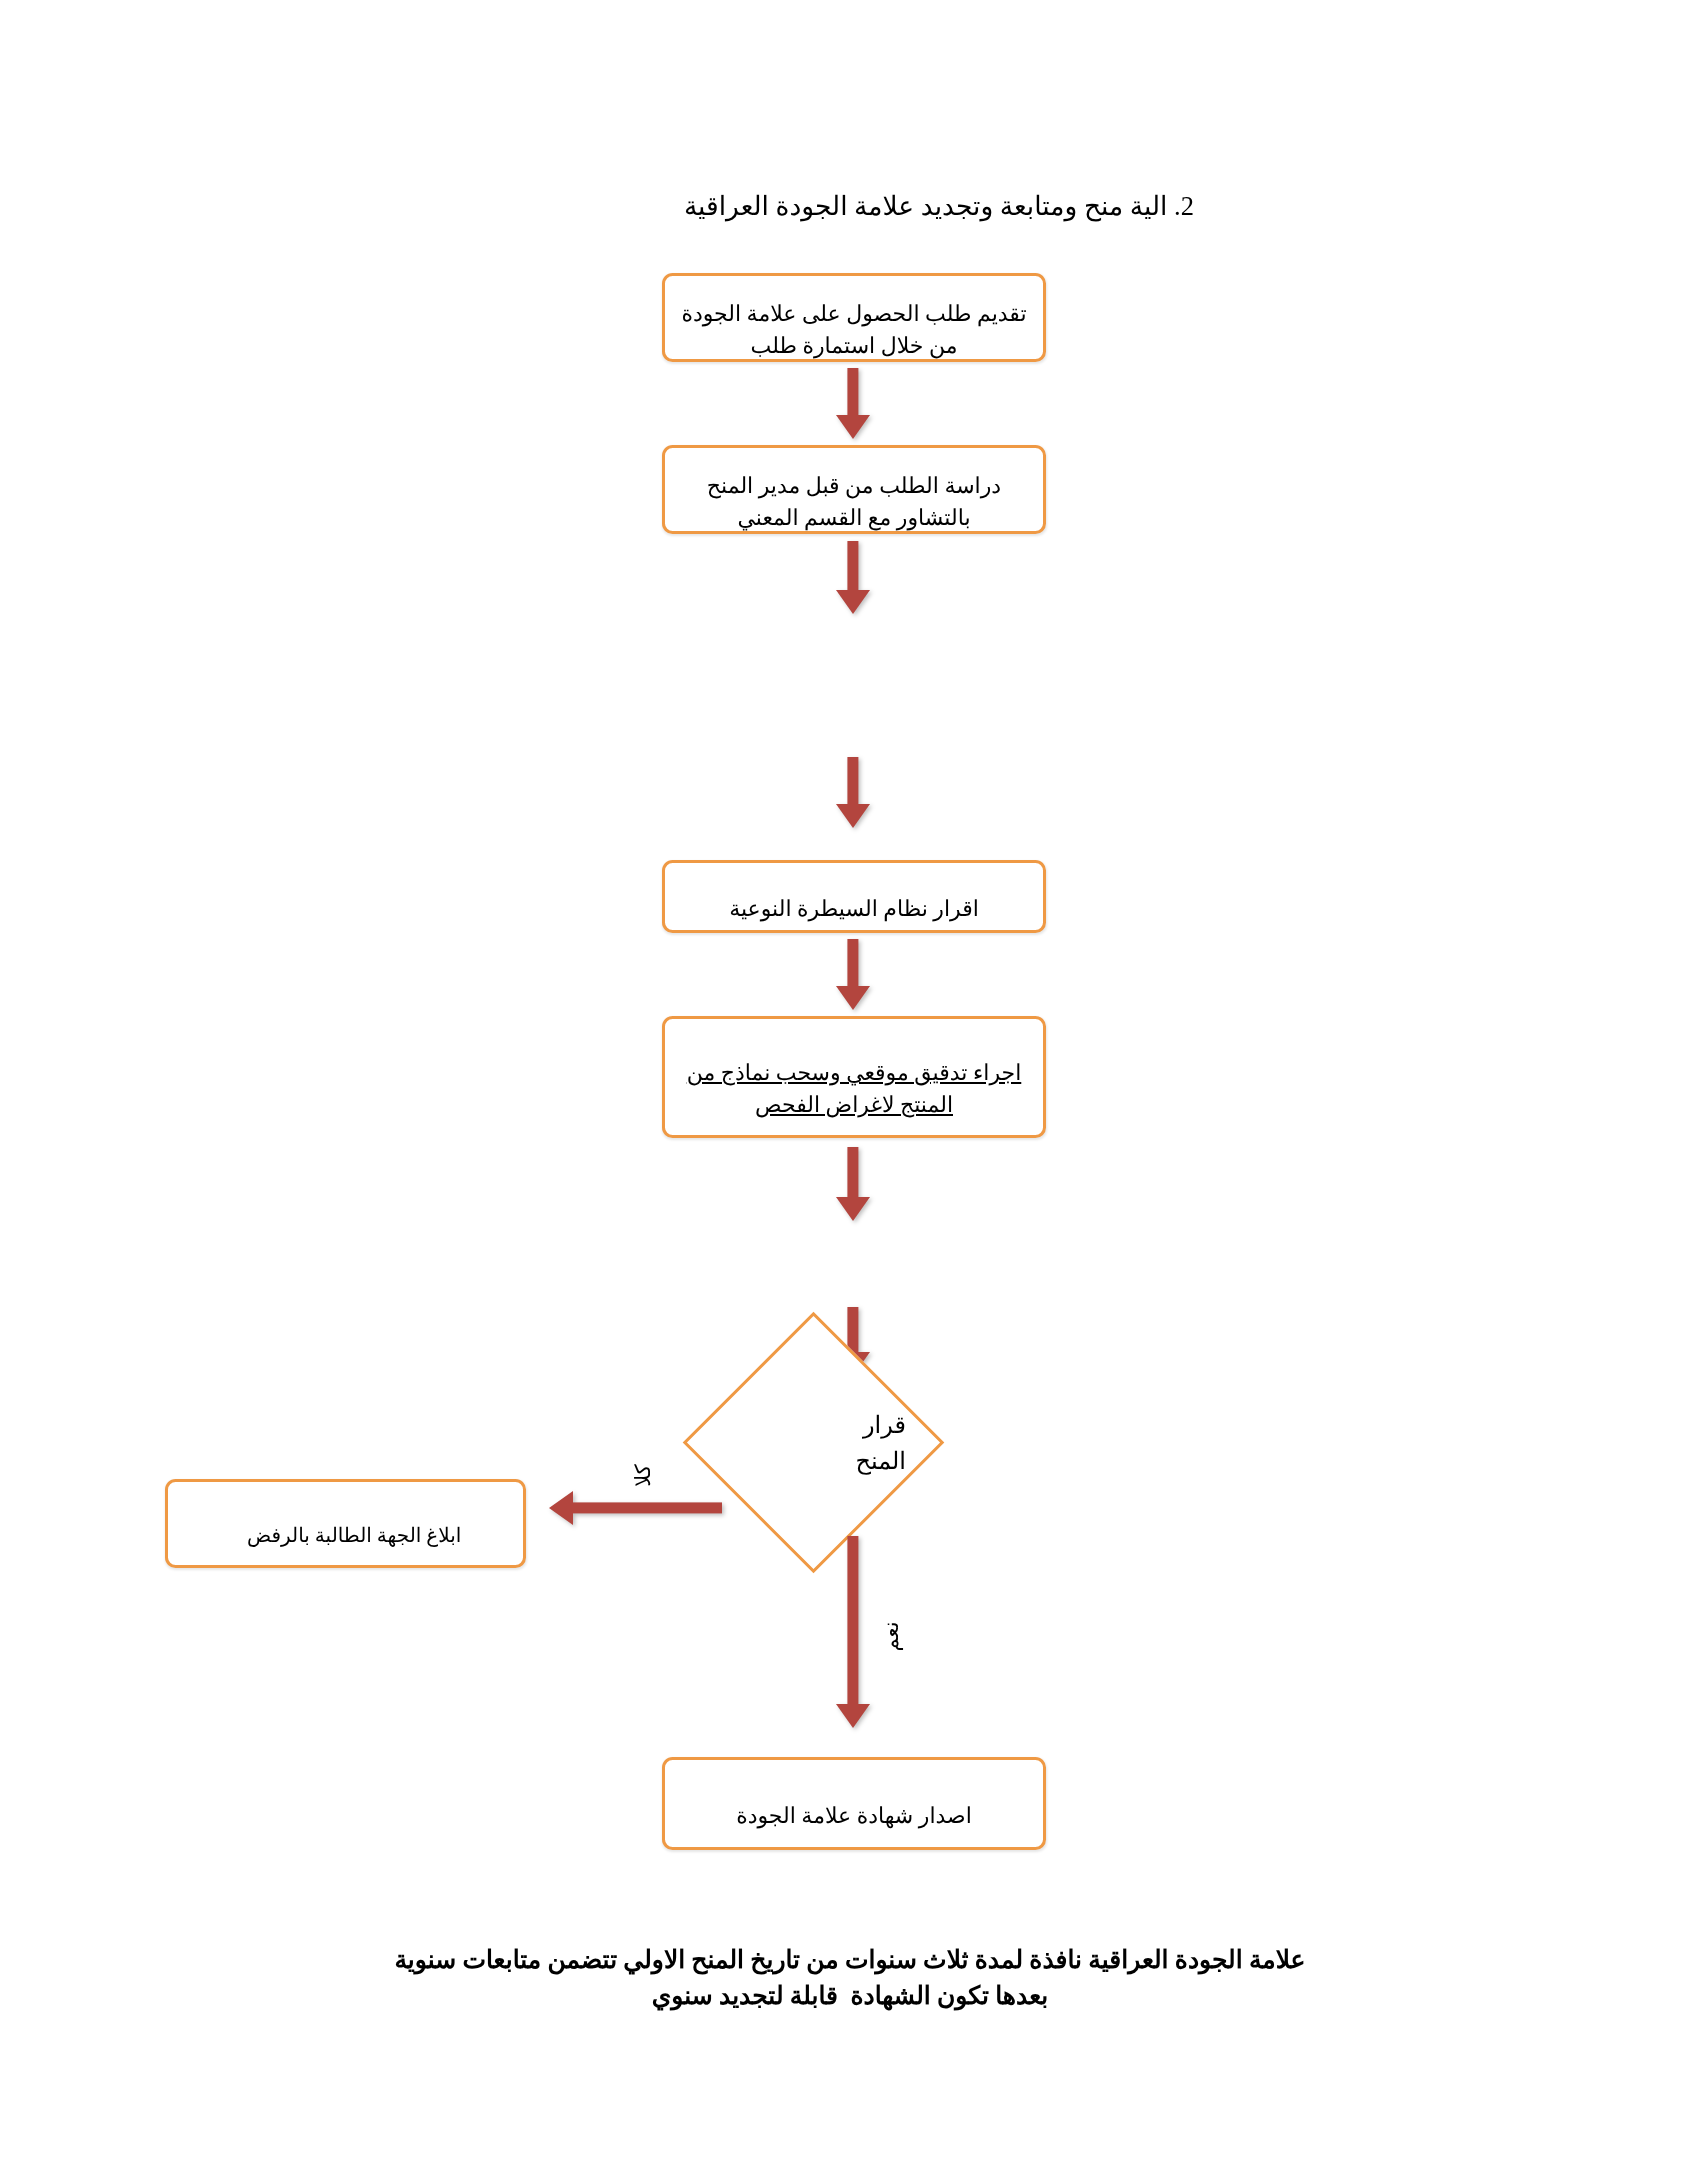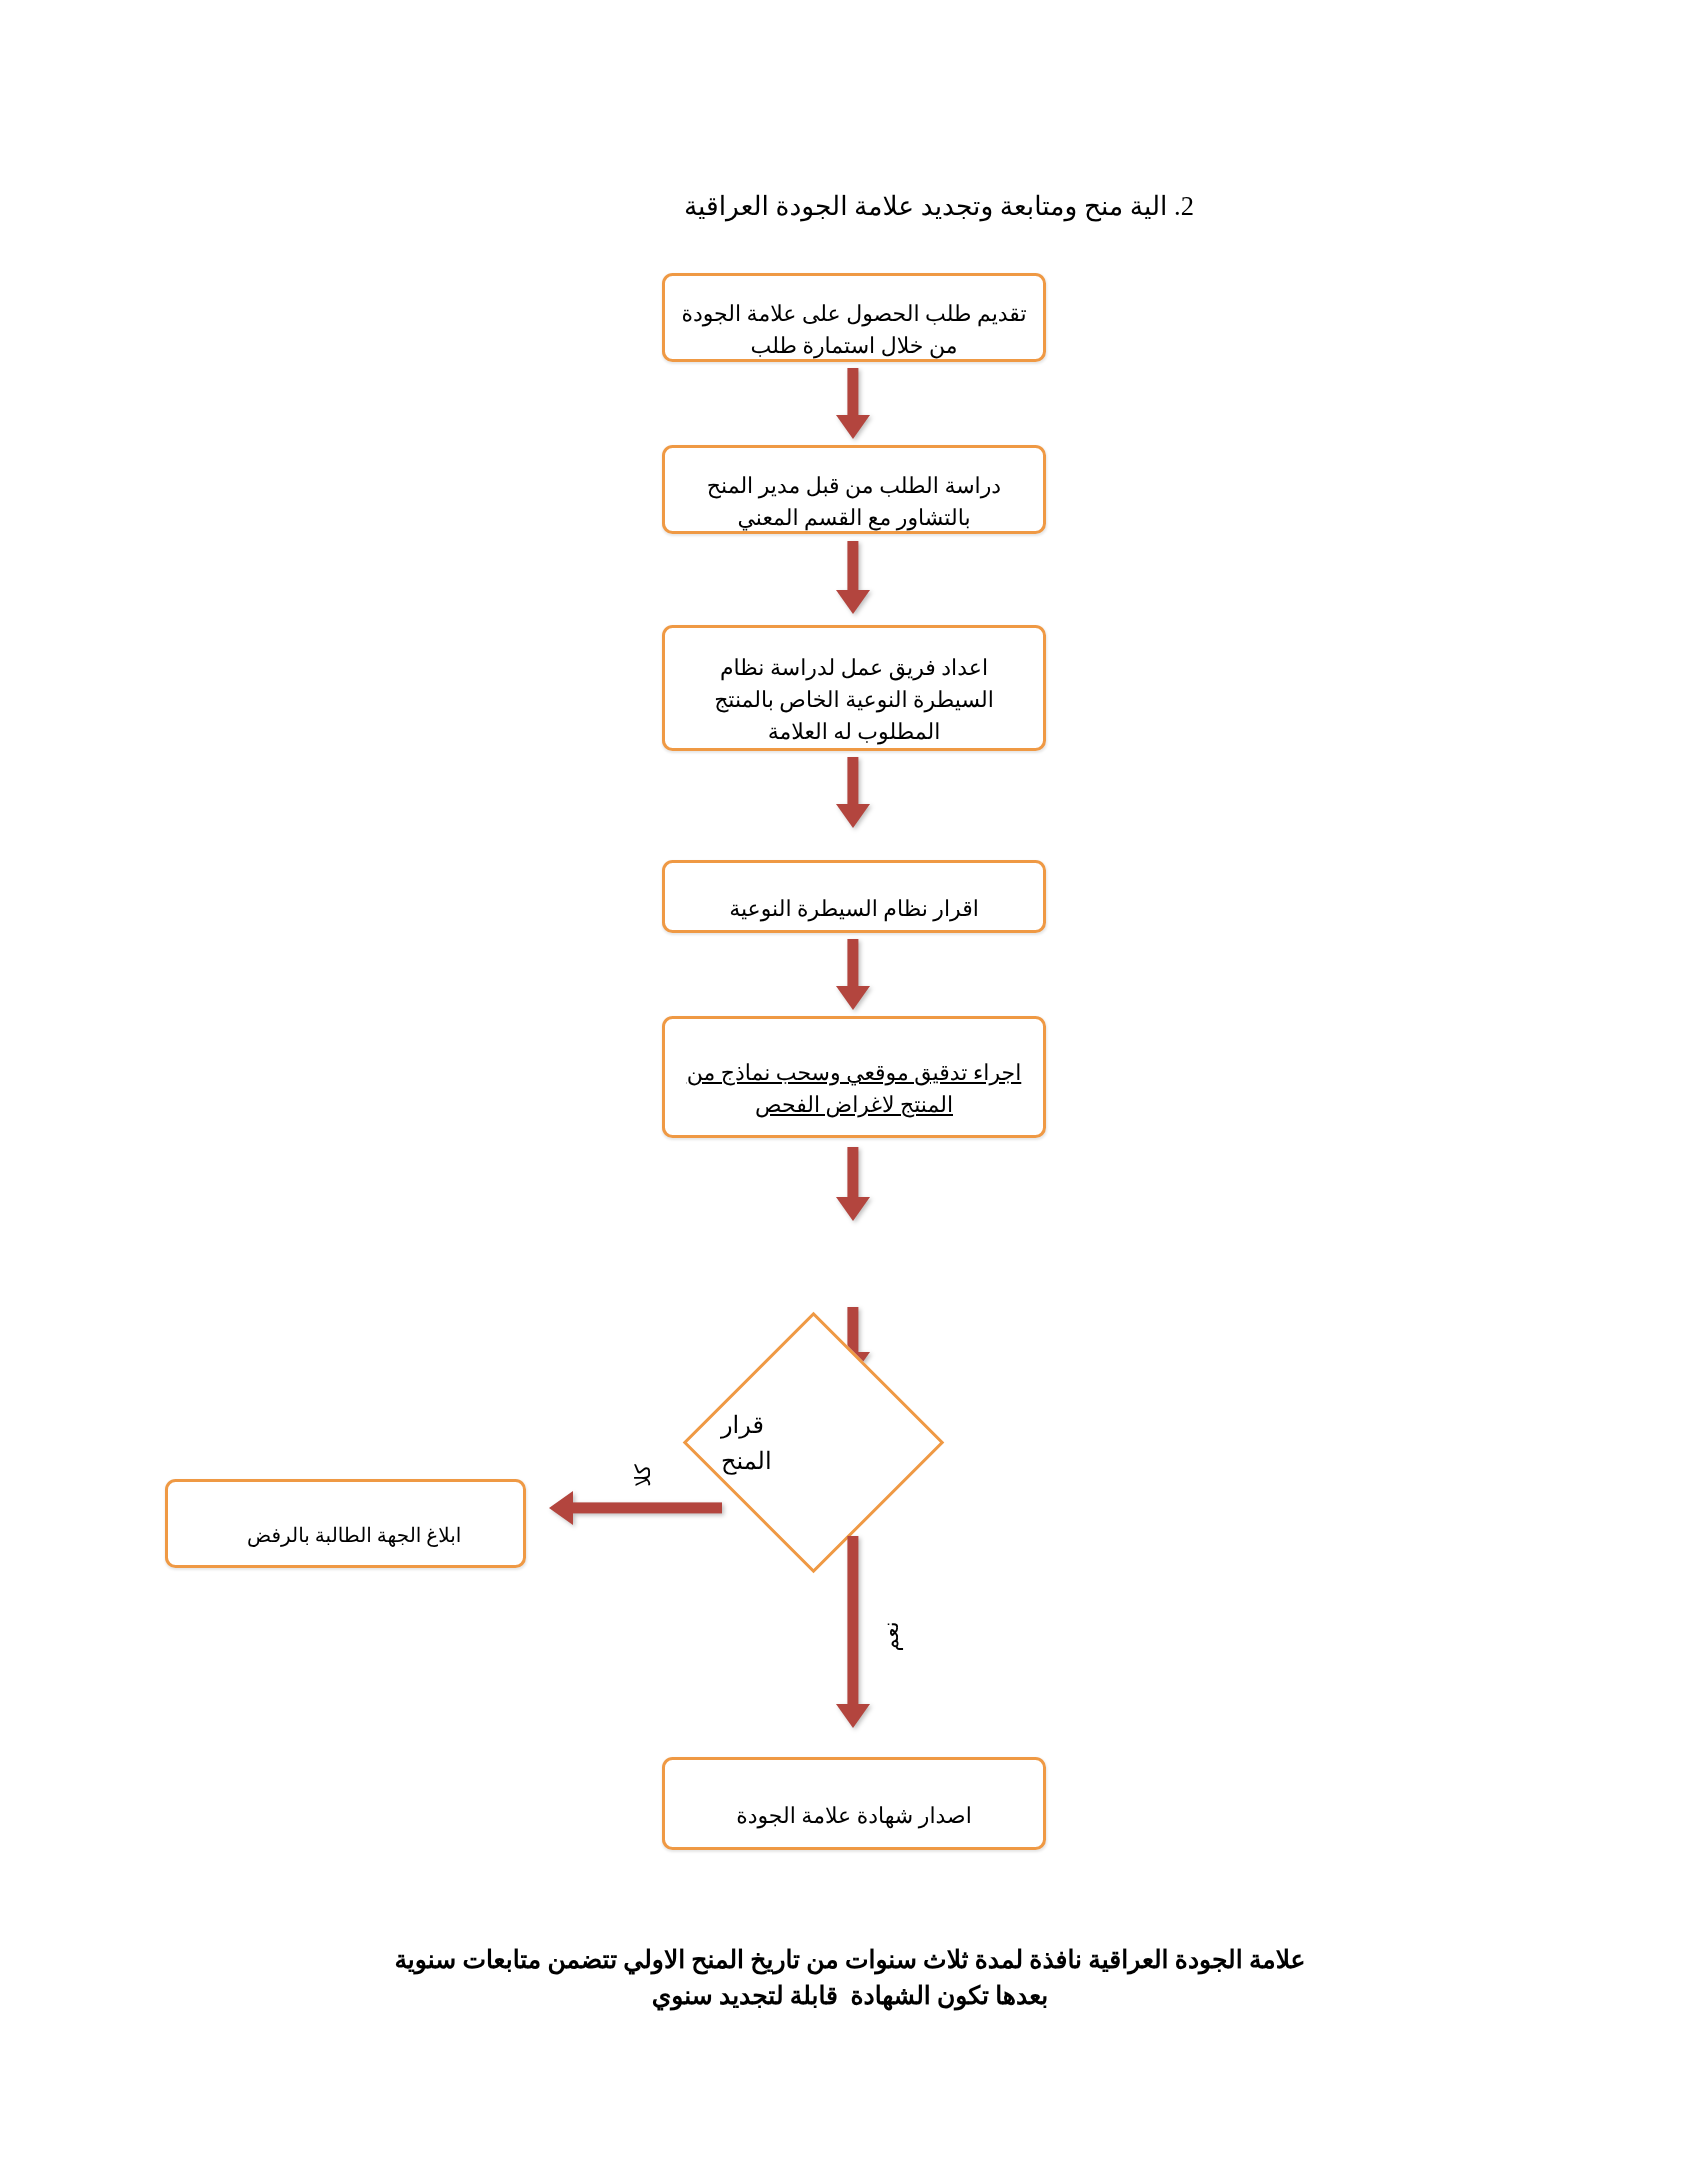--- a/index.html
+++ b/index.html
@@ -71,21 +71,21 @@
     box-sizing: border-box;
     transform: rotate(45deg);
     background: #ffffff;
   }
   #decision-node .diamond-label {
     position: absolute;
     left: 0; top: 0;
     width: 100%; height: 100%;
     display: flex;
     flex-direction: column;
-    align-items: flex-end;
+    align-items: flex-start;
     justify-content: center;
     direction: rtl;
     font-size: 24px;
     line-height: 1.5;
     z-index: 2;
   }
 
   
   .arrow-down {
     position: absolute;
@@ -178,23 +178,20 @@
 
   <div class="node" id="node-2" style="left:662px; top:445px; width:384px; height:89px;">
     <span>دراسة الطلب من قبل مدير المنح بالتشاور مع القسم المعني</span>
   </div>
 
   <div class="arrow-down" id="arrow-2-3" style="left:836px; top:541px; height:73px;">
     <div class="shaft" style="height:49px;"></div>
     <div class="head"></div>
   </div>
 
-  <div class="node" id="node-3" style="left:662px; top:625px; width:384px; height:126px;">
-    <span>اعداد فريق عمل لدراسة نظام السيطرة النوعية الخاص بالمنتج المطلوب له العلامة</span>
-  </div>
 
   <div class="arrow-down" id="arrow-3-4" style="left:836px; top:757px; height:71px;">
     <div class="shaft" style="height:48px;"></div>
     <div class="head"></div>
   </div>
 
   <div class="node" id="node-4" style="left:662px; top:860px; width:384px; height:73px;">
     <span>اقرار نظام السيطرة النوعية</span>
   </div>
 

